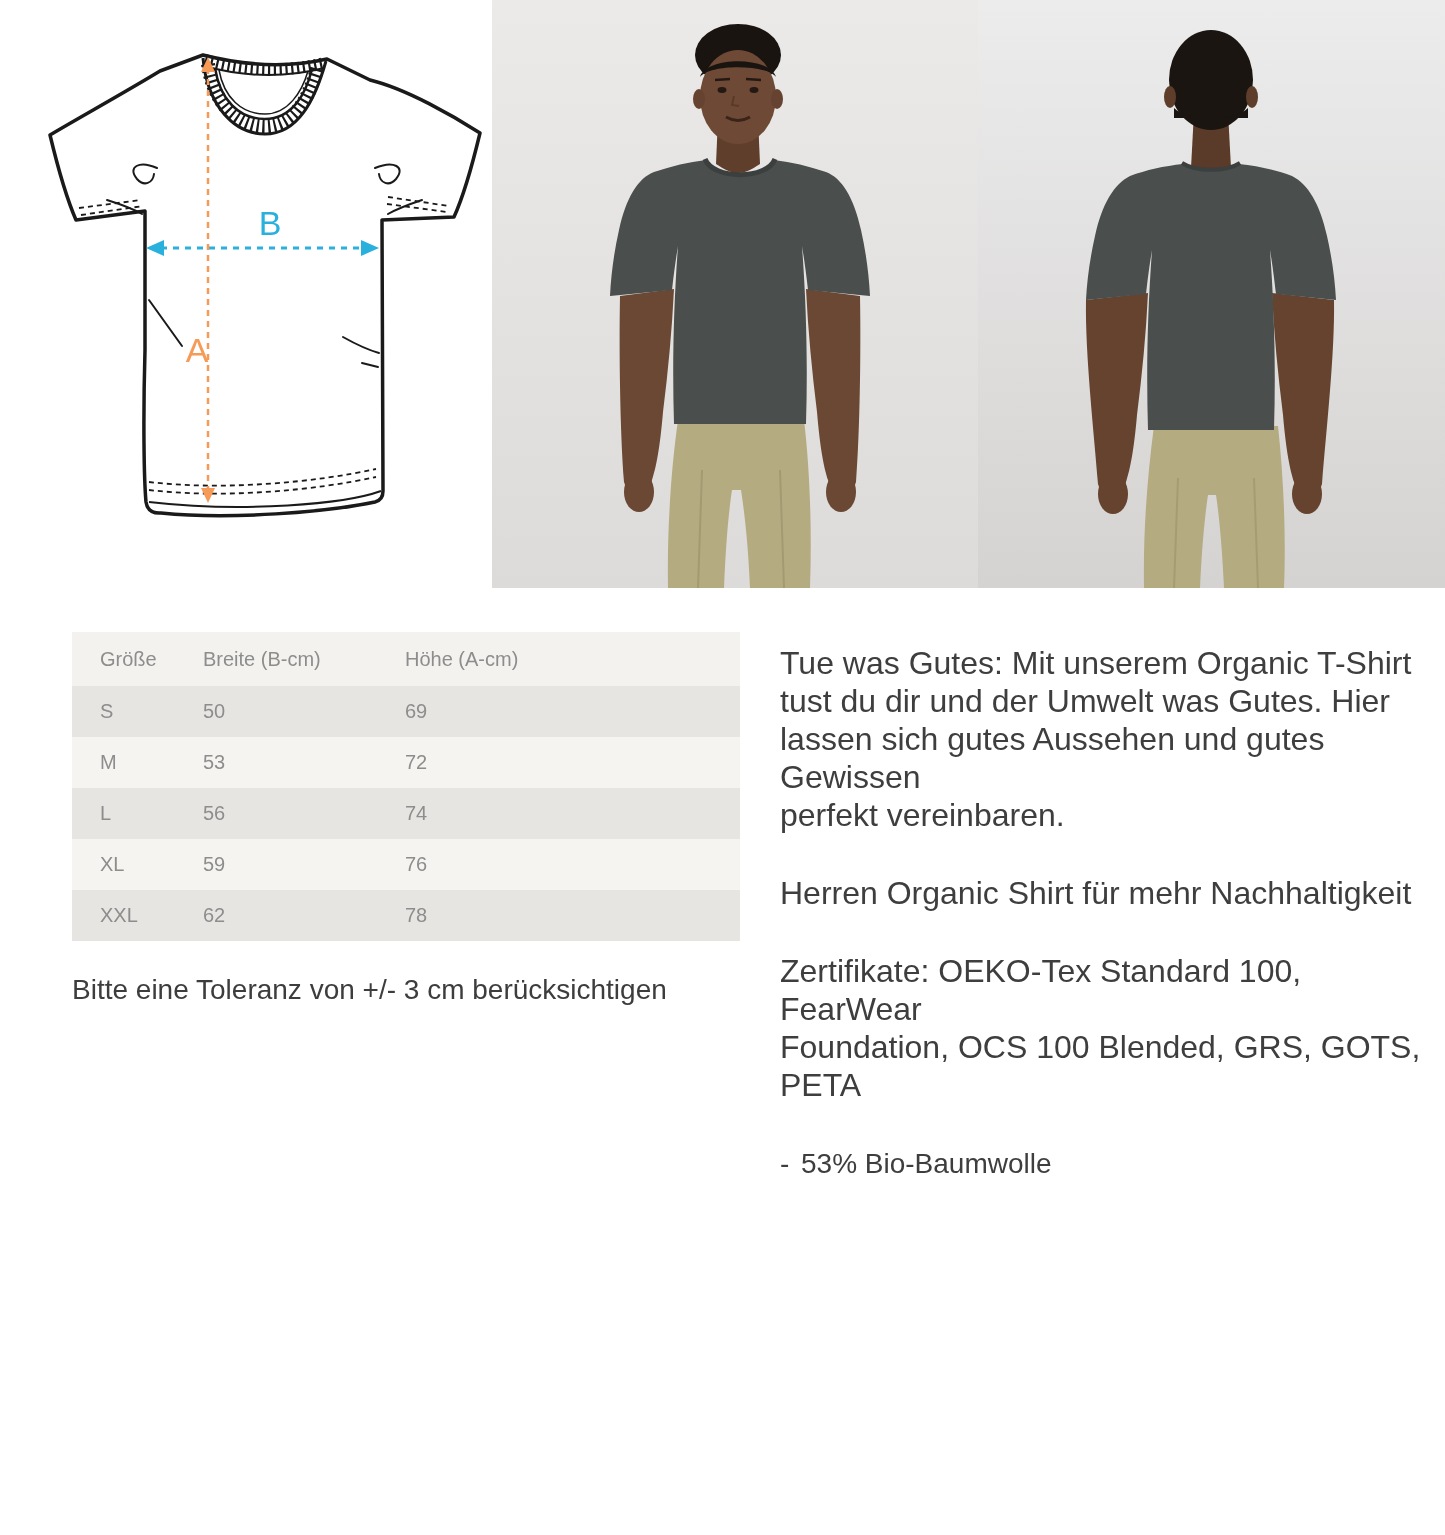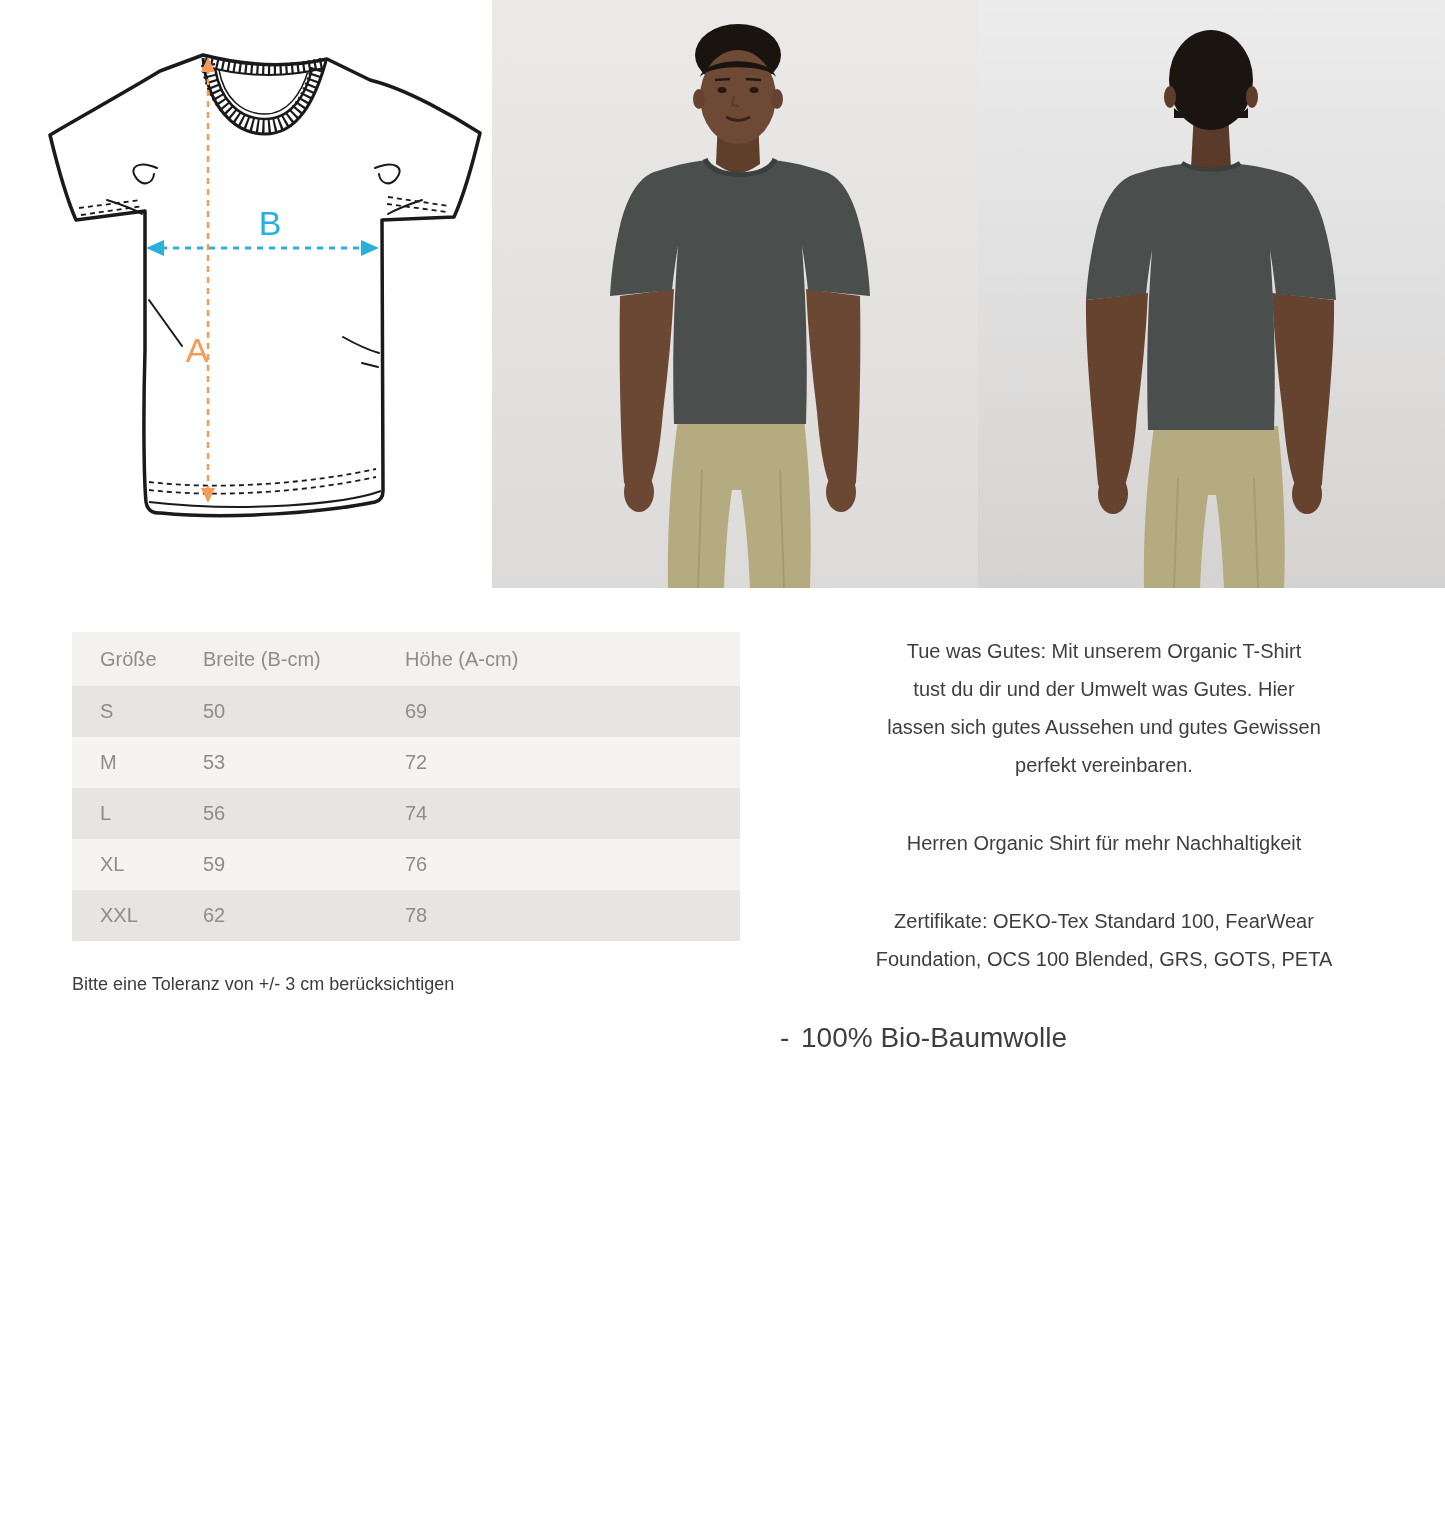--- a/index.html
+++ b/index.html
@@ -19,24 +19,24 @@
   .right-col{width:648px;margin-left:40px;flex:none;}
 
   table.size-table{border-collapse:collapse;table-layout:fixed;width:668px;
     font-size:20px;color:#8d8d8d;}
   table.size-table th{font-weight:normal;text-align:left;height:52px;background:#f4f2ef;}
   table.size-table td{height:49px;}
   table.size-table tr.odd td{background:#e7e5e2;}
   table.size-table tr.even td{background:#f5f4f1;}
   table.size-table .c1{padding-left:28px;}
 
-  .tolerance{margin-top:33px;font-size:18px;color:#3d3d3d;}
-
-  .right-col p{margin:0 0 40px 0;font-size:20px;line-height:38px;color:#3e3e3e;
-    white-space:pre-line;text-align:center;}
+  .tolerance{margin-top:33px;font-size:28px;color:#3d3d3d;}
+
+  .right-col p{margin:12px 0 40px 0;font-size:32px;line-height:38px;color:#3e3e3e;
+    white-space:pre-line;}
   .bullet{font-size:28px;line-height:40px;color:#3e3e3e;margin-bottom:3px;}
   .bullet .marker{display:inline-block;width:21px;}
   .bullet .btext{white-space:pre-line;}
 </style>
 </head>
 <body>
 
 <div class="page">
 
   <div class="top-strip">
@@ -260,18 +260,18 @@
 
     <div class="right-col">
       <p>Tue was Gutes: Mit unserem Organic T-Shirt
 tust du dir und der Umwelt was Gutes. Hier
 lassen sich gutes Aussehen und gutes Gewissen
 perfekt vereinbaren.</p>
       <p>Herren Organic Shirt für mehr Nachhaltigkeit</p>
       <p>Zertifikate: OEKO-Tex Standard 100, FearWear
 Foundation, OCS 100 Blended, GRS, GOTS, PETA</p>
       <div class="bullet">
-        <span class="marker">-</span><span class="btext">100% Bio-Baumwolle</span>
+        <span class="marker">-</span><span class="btext">53% Bio-Baumwolle</span>
       </div>
     </div>
   </div>
 
 </div>
 
 </body></html>

